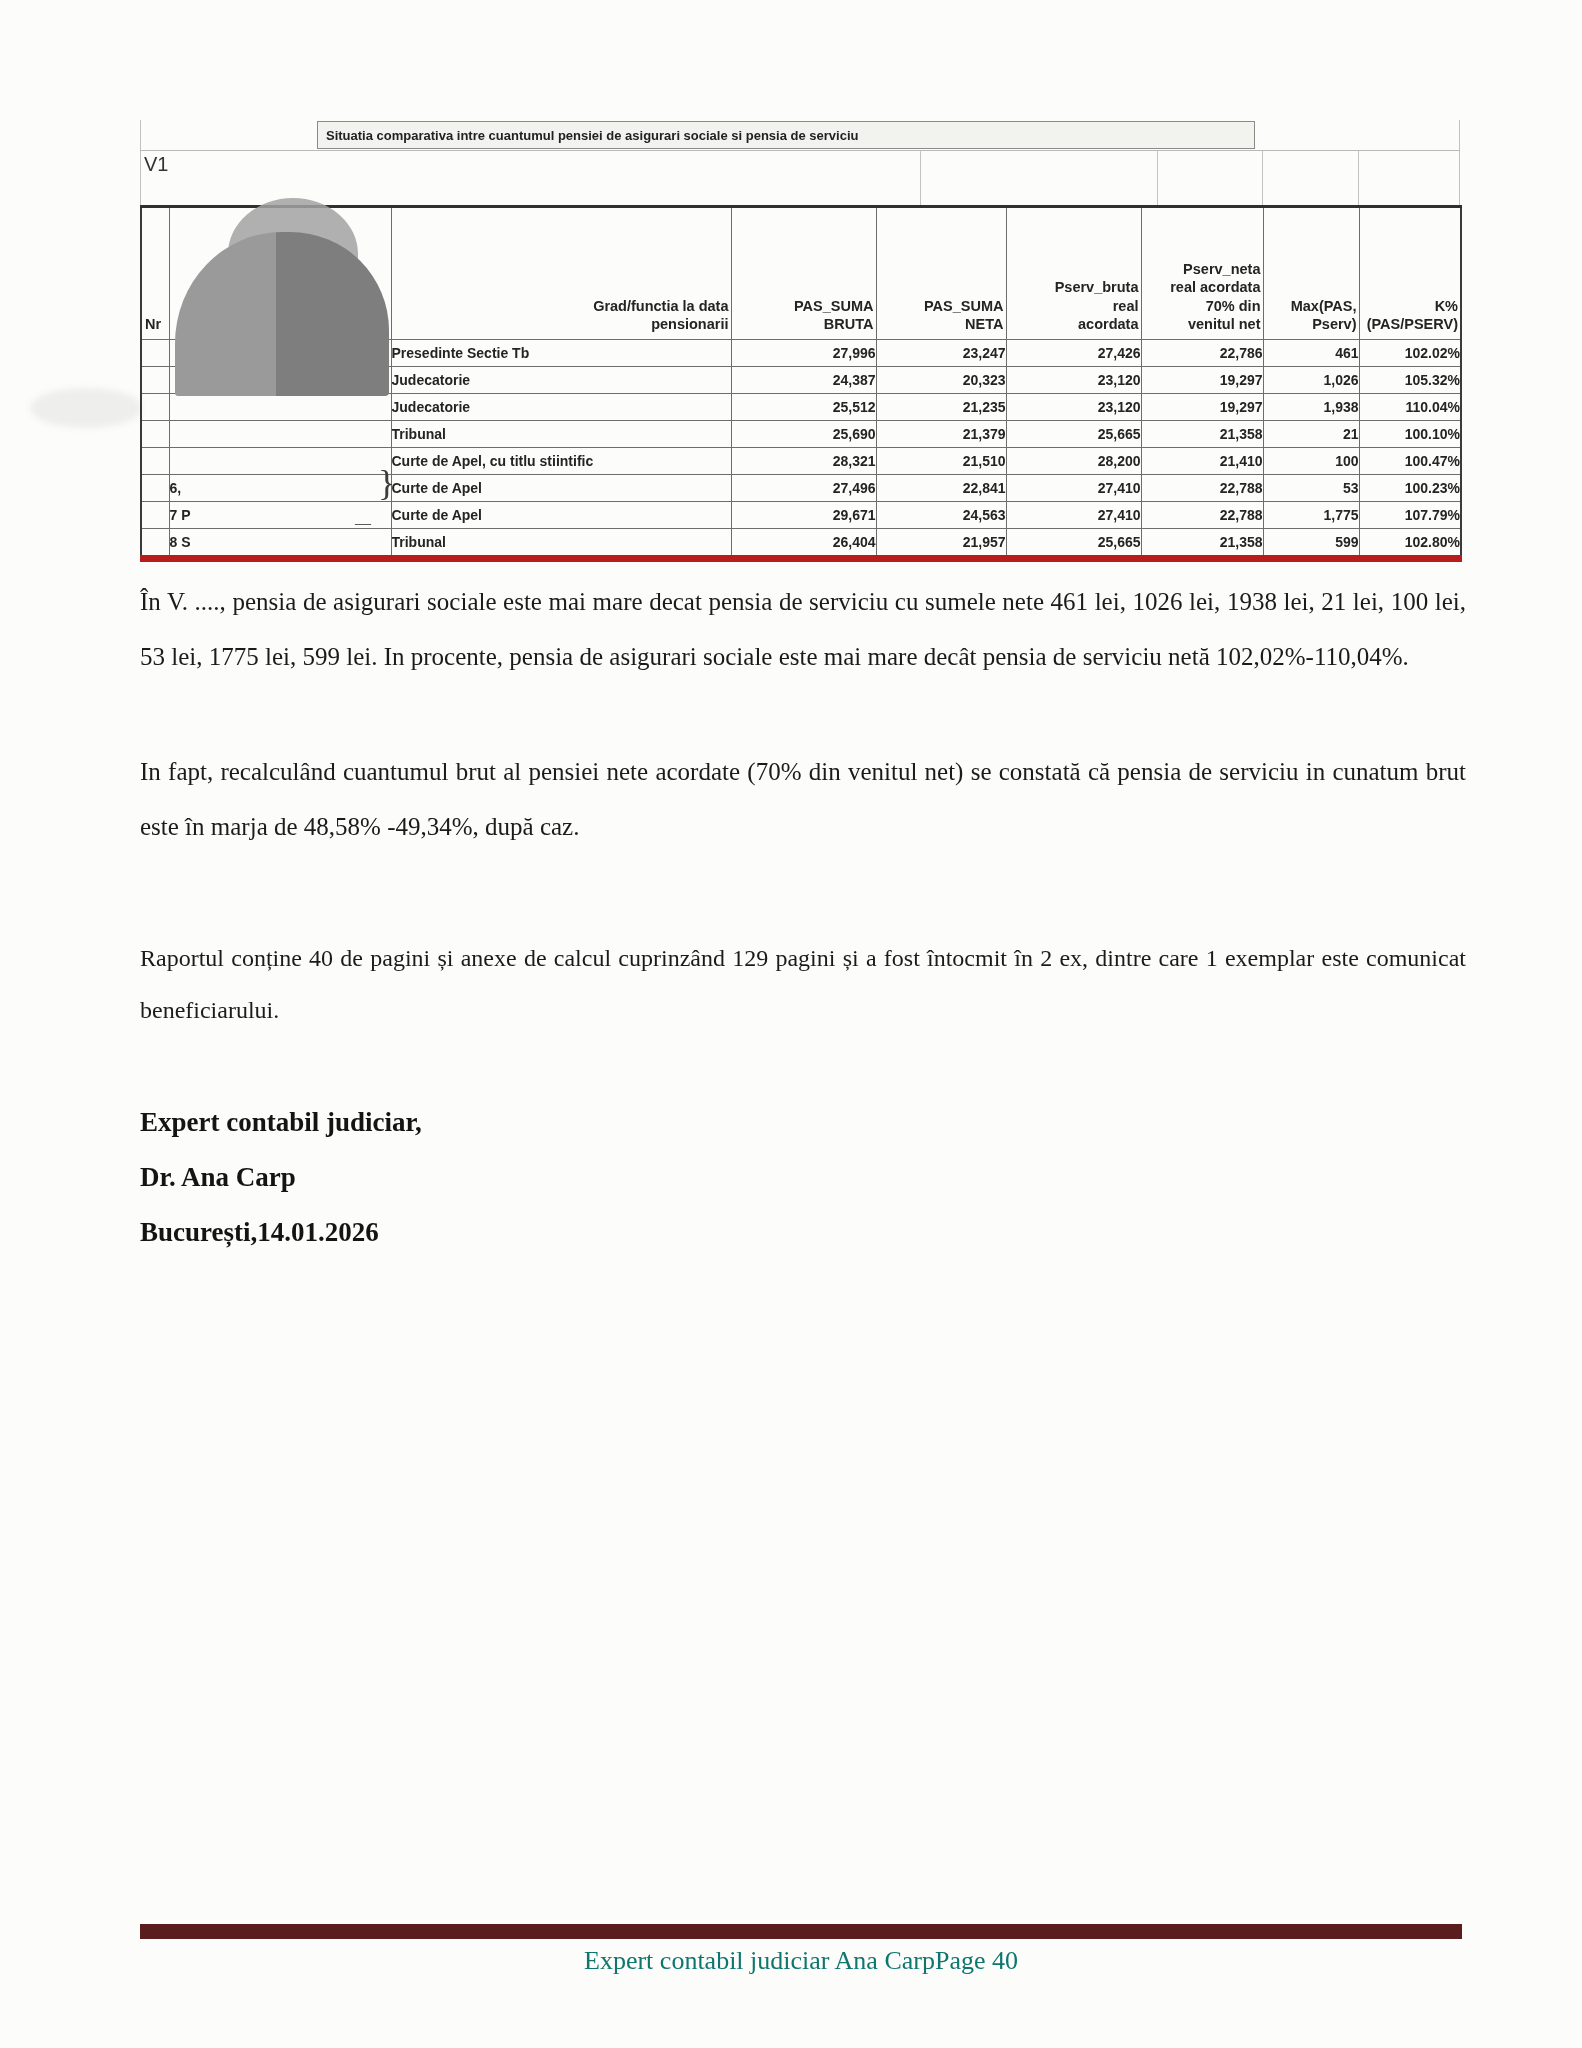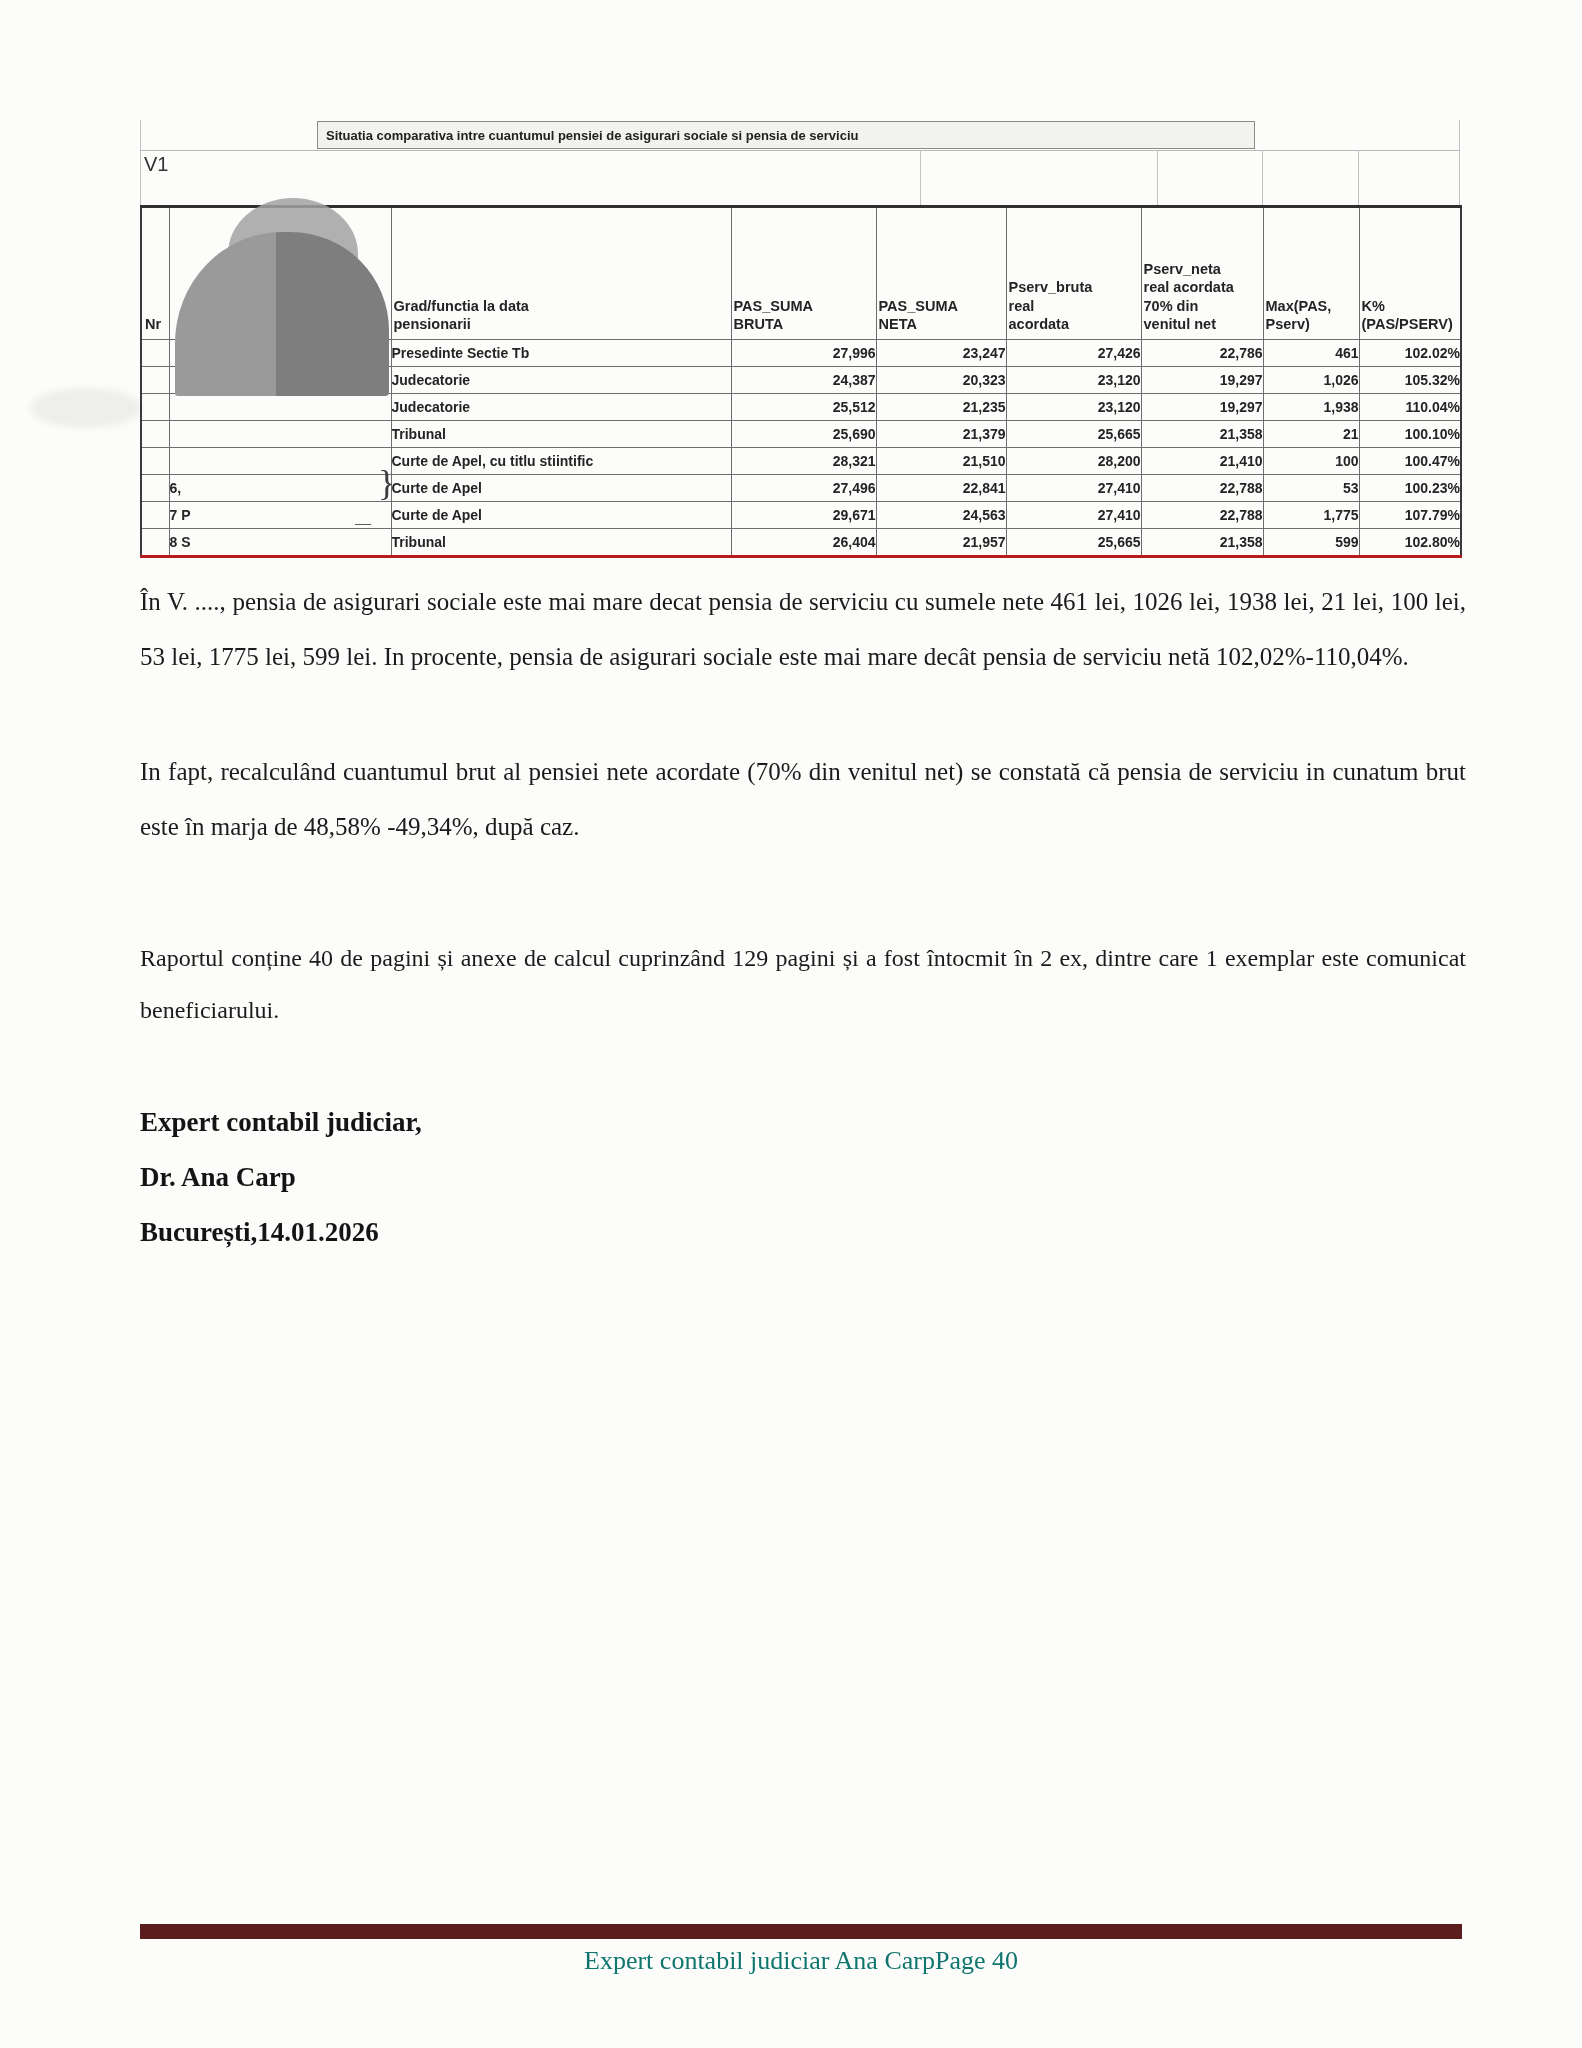--- a/index.html
+++ b/index.html
@@ -15,31 +15,31 @@
   .v1{position:absolute;left:4px;top:33px;font-size:20px;color:#333;}
   .preline-h{position:absolute;left:0;top:30px;width:1320px;border-top:1px solid #b9b9b9;}
   .prestub{position:absolute;top:30px;height:55px;border-left:1px solid #c2c2c2;}
   .edge-l{position:absolute;left:0;top:0;height:85px;border-left:1px solid #c2c2c2;}
   .edge-r{position:absolute;left:1319px;top:0;height:85px;border-left:1px solid #c2c2c2;}
   table.main{position:absolute;left:0;top:85px;width:1320px;border-collapse:collapse;
              table-layout:fixed;}
   table.main th, table.main td{border:1px solid #6d6d6d;overflow:hidden;
              font-family:"Liberation Sans", sans-serif;color:#242424;}
   table.main th{font-size:14.5px;font-weight:bold;line-height:1.28;white-space:pre-line;
-             vertical-align:bottom;text-align:left;padding:0 2px 5px 2px;height:126px;
+             vertical-align:bottom;text-align:right;padding:0 2px 5px 2px;height:126px;
              border-top:3px solid #303030;}
   table.main th.h-nr{text-align:left;padding-left:3px;margin-left:16px;}
   table.main td{height:26px;font-size:14px;font-weight:bold;padding:0;}
   td.c-nr{border-right-style:dashed;}
   td.c-name{padding-left:52px;font-size:14px;color:#333;}
   td.c-grad{text-align:left;padding-left:4px;font-size:13.5px;}
   td.c-num{text-align:right;padding-right:6px;}
   td.c-k{text-align:right;padding-right:3px;}
   tr.dashed td{border-bottom-style:dashed;}
-  table.main tr:last-child td{border-bottom:3px solid #b91c1c;}
+  table.main tr:last-child td{border-bottom:7px solid #b91c1c;}
   table.main th:first-child, table.main td:first-child{border-left:2px solid #3a3a3a;}
   table.main th:last-child, table.main td:last-child{border-right:2px solid #3a3a3a;}
   
   .blob{position:absolute;left:35px;top:112px;width:214px;height:164px;
         background:linear-gradient(90deg,#9a9a9a 0 47%,#7e7e7e 47% 100%);
         border-radius:50% 46% 4px 3px / 68% 60% 4px 3px;}
   .blob-head{position:absolute;left:88px;top:78px;width:130px;height:80px;
         background:#a2a2a2;border-radius:50% 50% 10% 10% / 70% 70% 8% 8%;opacity:.85;}
   .artifact{position:absolute;color:#3d3d3d;font-family:"Liberation Serif",serif;}
   .smudge{position:absolute;left:30px;top:388px;width:112px;height:40px;

